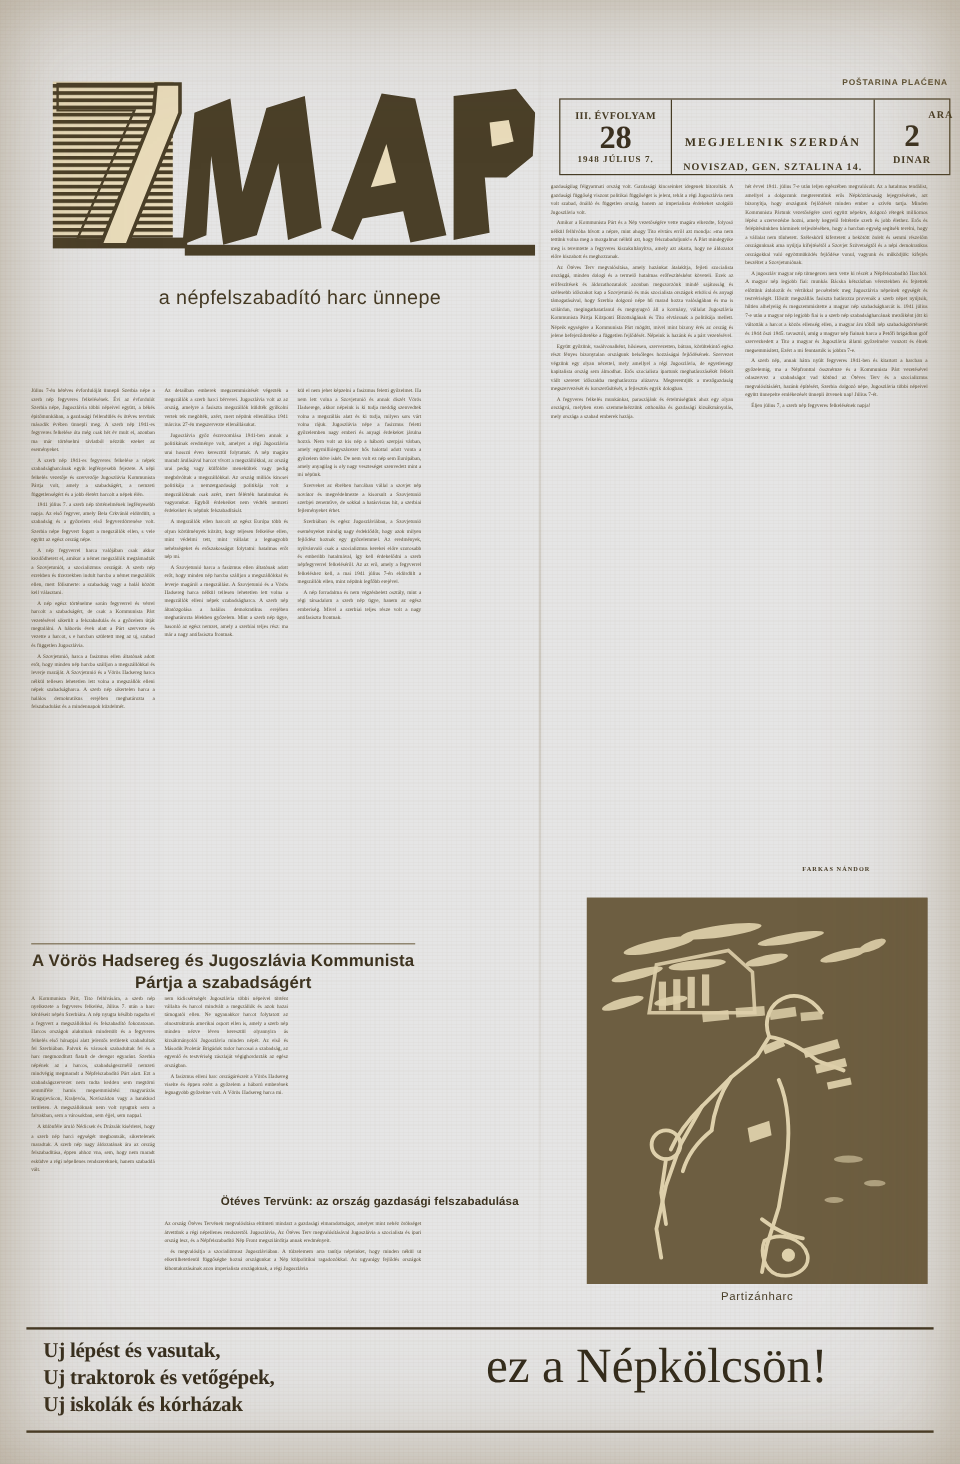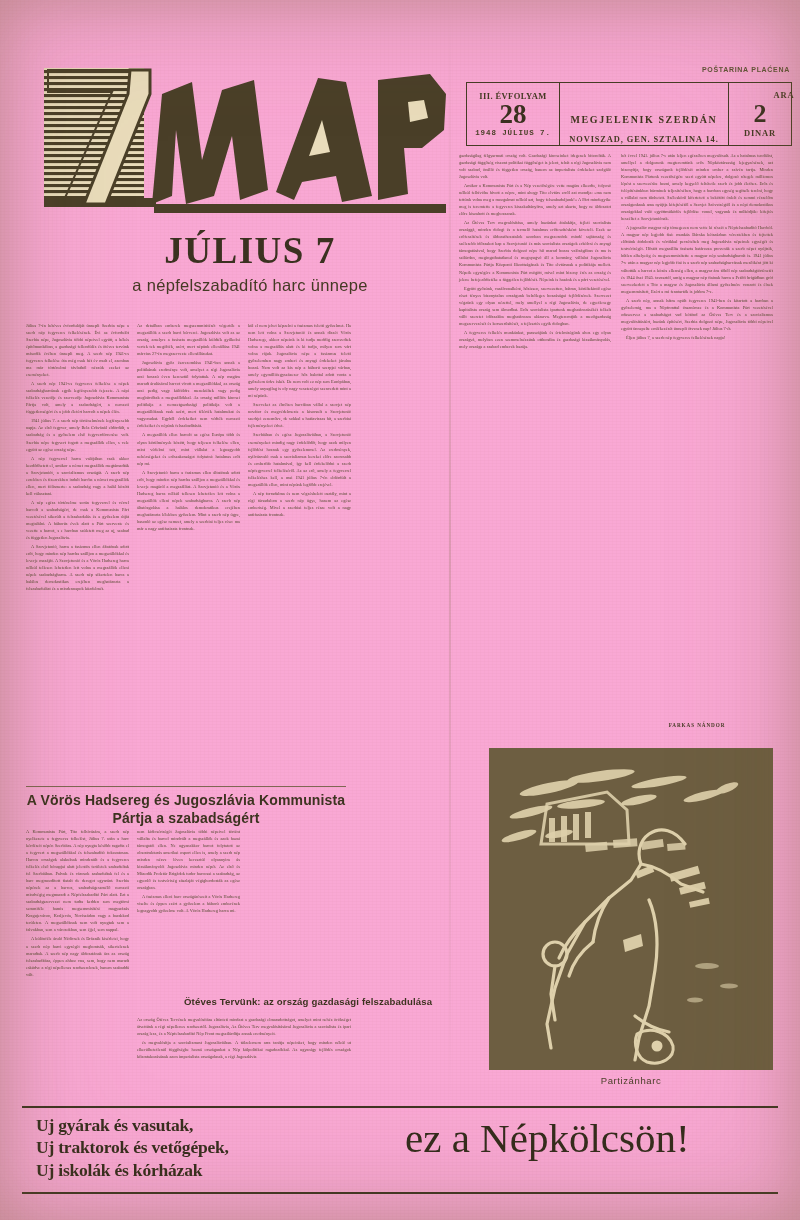--- a/index.html
+++ b/index.html
@@ -10,21 +10,21 @@
     color:#3a3226;
     position:relative;
   }
   
   .paper{
     position:absolute;inset:0;
     background:
       radial-gradient(ellipse at 18% 12%, rgba(255,250,228,.75), rgba(255,250,228,0) 55%),
       radial-gradient(ellipse at 85% 80%, rgba(206,186,142,.45), rgba(206,186,142,0) 60%),
       linear-gradient(105deg,#efe4c6 0%,#e9dcba 38%,#e4d6b0 65%,#ead ingredients 70%,#e7d9b4 100%);
-    background-color:#f9a8d4;
+    background-color:#e5e5e5;
   }
   .grain{
     position:absolute;inset:0;opacity:.30;mix-blend-mode:multiply;
     background-image:
       repeating-linear-gradient(0deg, rgba(150,128,86,.10) 0 1px, rgba(0,0,0,0) 1px 3px),
       repeating-linear-gradient(90deg, rgba(150,128,86,.07) 0 1px, rgba(0,0,0,0) 1px 4px);
   }
   .edgeshade{
     position:absolute;inset:0;pointer-events:none;
     box-shadow:inset 0 0 60px rgba(120,96,56,.35), inset 0 0 140px rgba(120,96,56,.18);
@@ -42,21 +42,21 @@
     border:1.6px solid #463c25;display:flex;
   }
   .flagcell{border-right:1.6px solid #463c25;display:flex;flex-direction:column;
     align-items:center;justify-content:center;text-align:center;}
   .flagcell:last-child{border-right:none;}
   .fc-vol{width:92px;}
   .fc-mid{flex:1;}
   .fc-price{width:62px;}
   .vol-top{font-family:"Liberation Serif",serif;font-weight:700;font-size:8.5px;letter-spacing:.4px;color:#453a24;}
   .vol-num{font-family:"Liberation Serif",serif;font-weight:700;font-size:27px;line-height:.96;color:#3b3120;margin:1px 0 1px;}
-  .vol-date{font-family:Liberation Mono, monospace;font-weight:700;font-size:7.5px;letter-spacing:.9px;color:#4b4028;}
+  .vol-date{font-family:Liberation Serif, serif;font-weight:700;font-size:7.5px;letter-spacing:.9px;color:#4b4028;}
   .mid-a{font-family:Liberation Serif, serif;font-weight:700;font-size:10px;letter-spacing:1.6px;color:#41361f;padding-bottom:4px;margin-top:33px;}
   .mid-rule{width:84%;height:1.4px;background:#463c25;margin:0 auto 5px;}
   .mid-b{font-size:8.4px;letter-spacing:.9px;font-weight:700;color:#463b24;line-height:1.5;}
   .price-top{font-weight:700;font-size:8.5px;letter-spacing:.8px;color:#453a24;margin-left:48px;}
   .price-num{font-weight:700;font-size:26px;line-height:1;color:#3b3120;margin:1px 0;}
   .price-cur{font-weight:700;font-size:8.5px;letter-spacing:.8px;color:#453a24;}
 
   
   .logo{position:absolute;left:26px;top:64px;width:420px;height:150px;}
   .logo svg{width:100%;height:100%;display:block;}
@@ -176,21 +176,20 @@
       <div class="mid-b">NOVISZAD, GEN. SZTALINA 14.</div>
     </div>
     <div class="flagcell fc-price">
       <div class="price-top">ARA</div>
       <div class="price-num">2</div>
       <div class="price-cur">DINAR</div>
     </div>
   </div>
 
   <div class="headline">
-    <h1>JÚLIUS 7</h1>
     <h2>a népfelszabadító harc ünnepe</h2>
   </div>
 
   <div class="subhead sh1">A Vörös Hadsereg és Jugoszlávia Kommunista Pártja a szabadságért</div>
   <div class="hr-thin" style="left:26px;top:786px;width:320px;"></div>
   <div class="subhead sh2">Ötéves Tervünk: az ország gazdasági felszabadulása</div>
 
   <div class="fold"></div>
 
   <div class="col" id="col1" style="left:26px;top:322px;width:103px;height:460px;">
@@ -304,21 +303,21 @@
         <ellipse cx="240" cy="238" rx="9" ry="2.6"></ellipse>
         <ellipse cx="206" cy="252" rx="8" ry="2.4"></ellipse>
       </g>
     </svg>
   </div>
   <div class="caption">Partizánharc</div>
 
   <div class="adzone">
     <div class="ad-rule top"></div>
     <div class="ad-left">
-      <div>Uj gyárak és vasutak,</div>
+      <div>Uj lépést és vasutak,</div>
       <div>Uj traktorok és vetőgépek,</div>
       <div>Uj iskolák és kórházak</div>
     </div>
     <div class="ad-right">ez a Népkölcsön!</div>
     <div class="ad-rule bottom"></div>
   </div>
 
   <div class="edgeshade"></div>
 </div>
 

